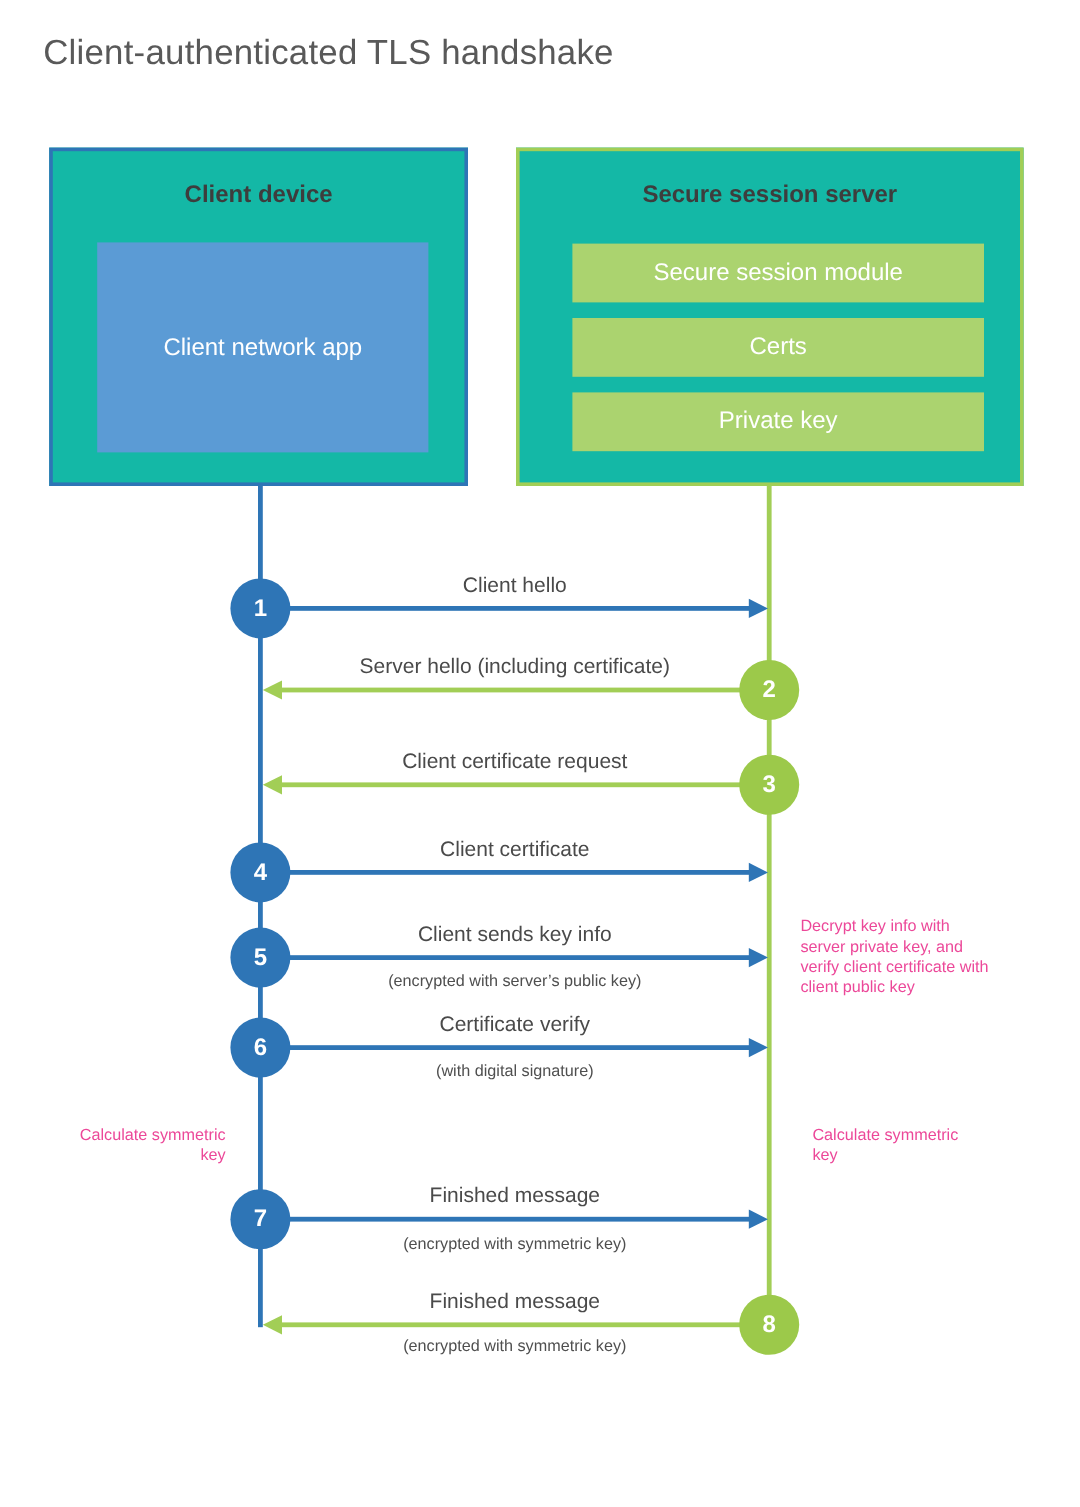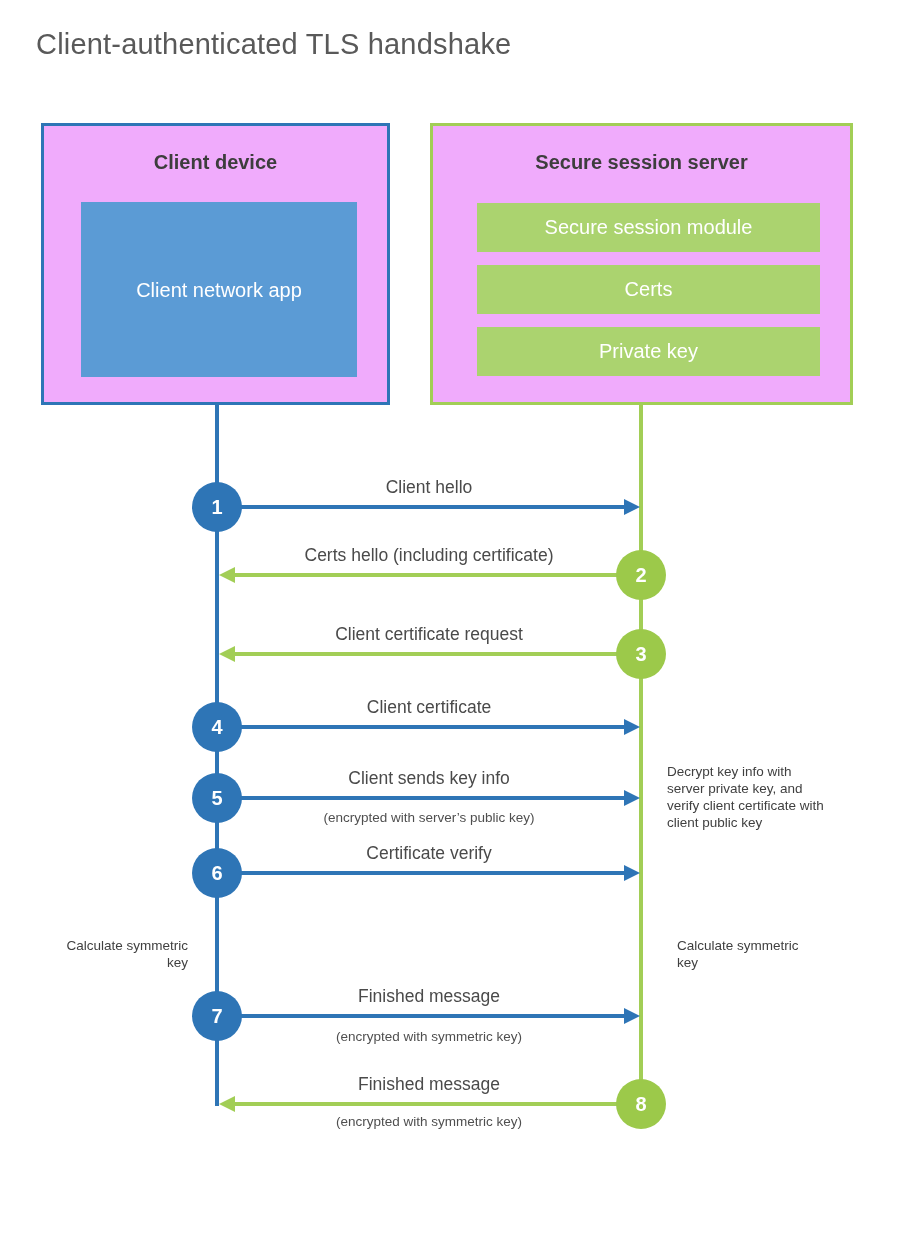--- a/index.html
+++ b/index.html
@@ -3,21 +3,21 @@
 <meta charset="utf-8">
 <style>
   html,body{margin:0;padding:0;background:#ffffff;}
   body{font-family:"Liberation Sans", sans-serif;}
   .stage{position:relative;width:900px;height:1256px;background:#ffffff;overflow:hidden;}
   .abs{position:absolute;}
 
   .page-title{left:36px;top:28px;width:700px;font-size:29px;font-weight:300;color:#595959;letter-spacing:.2px;}
 
   
-  .actor-box{box-sizing:border-box;background:#f0abfc;}
+  .actor-box{box-sizing:border-box;background:#14b8a6;}
   .client-box{left:41px;top:123px;width:349px;height:282px;border:3px solid #2e75b6;}
   .server-box{left:430px;top:123px;width:423px;height:282px;border:3px solid #a2ce56;padding-left:18px;}
   .actor-title{left:0;top:25px;width:100%;text-align:center;font-size:20px;font-weight:700;color:#3d3d3d;}
 
   .client-app{left:37px;top:76px;width:276px;height:175px;background:#5b9bd5;color:#ffffff;
               display:flex;align-items:center;justify-content:center;text-align:center;
               font-size:20px;line-height:28px;}
   .server-bar{left:44px;width:343px;height:49px;background:#abd36f;color:#ffffff;
               display:flex;align-items:center;justify-content:center;font-size:20px;}
 
@@ -36,21 +36,21 @@
   .hline{height:4px;z-index:2;}
   .hline.blue{background:#2e75b6;left:219px;width:406px;}
   .hline.green{background:#a2ce56;left:235px;width:406px;}
   .ahead{width:0;height:0;border-top:8px solid transparent;border-bottom:8px solid transparent;z-index:2;}
   .ahead.right{border-left:16px solid #2e75b6;left:624px;}
   .ahead.left{border-right:16px solid #a2ce56;left:219px;}
 
   
   .step-label{left:217px;width:424px;text-align:center;font-size:17.5px;color:#4a4a4a;line-height:22px;}
   .step-sub{left:217px;width:424px;text-align:center;font-size:13.5px;color:#4f4f4f;line-height:17px;}
-  .note{font-size:13.5px;color:#404040;line-height:17px;}
+  .note{font-size:13.5px;color:#ec4899;line-height:17px;}
   .note.left{left:66px;width:122px;text-align:right;}
   .note.right{left:677px;width:130px;text-align:left;}
   .note.wide{left:667px;width:162px;text-align:left;}
 </style>
 </head>
 <body>
 
 <div class="stage">
 
   <div class="abs page-title">Client-authenticated TLS handshake</div>
@@ -70,21 +70,21 @@
   </div>
 
   <div class="abs vline blue"></div>
   <div class="abs vline green"></div>
 
   <div class="abs step-label" style="top:476px;">Client hello</div>
   <div class="abs hline blue" style="top:505px;"></div>
   <div class="abs ahead right" style="top:499px;"></div>
   <div class="abs circle blue" style="top:482px;">1</div>
 
-  <div class="abs step-label" style="top:544px;">Certs hello (including certificate)</div>
+  <div class="abs step-label" style="top:544px;">Server hello (including certificate)</div>
   <div class="abs hline green" style="top:573px;"></div>
   <div class="abs ahead left" style="top:567px;"></div>
   <div class="abs circle green" style="top:550px;">2</div>
 
   <div class="abs step-label" style="top:623px;">Client certificate request</div>
   <div class="abs hline green" style="top:652px;"></div>
   <div class="abs ahead left" style="top:646px;"></div>
   <div class="abs circle green" style="top:629px;">3</div>
 
   <div class="abs step-label" style="top:696px;">Client certificate</div>
@@ -95,20 +95,21 @@
   <div class="abs step-label" style="top:767px;">Client sends key info</div>
   <div class="abs hline blue" style="top:796px;"></div>
   <div class="abs ahead right" style="top:790px;"></div>
   <div class="abs circle blue" style="top:773px;">5</div>
   <div class="abs step-sub" style="top:809px;">(encrypted with server’s public key)</div>
 
   <div class="abs step-label" style="top:842px;">Certificate verify</div>
   <div class="abs hline blue" style="top:871px;"></div>
   <div class="abs ahead right" style="top:865px;"></div>
   <div class="abs circle blue" style="top:848px;">6</div>
+  <div class="abs step-sub" style="top:884px;">(with digital signature)</div>
 
   <div class="abs step-label" style="top:985px;">Finished message</div>
   <div class="abs hline blue" style="top:1014px;"></div>
   <div class="abs ahead right" style="top:1008px;"></div>
   <div class="abs circle blue" style="top:991px;">7</div>
   <div class="abs step-sub" style="top:1028px;">(encrypted with symmetric key)</div>
 
   <div class="abs step-label" style="top:1073px;">Finished message</div>
   <div class="abs hline green" style="top:1102px;"></div>
   <div class="abs ahead left" style="top:1096px;"></div>

